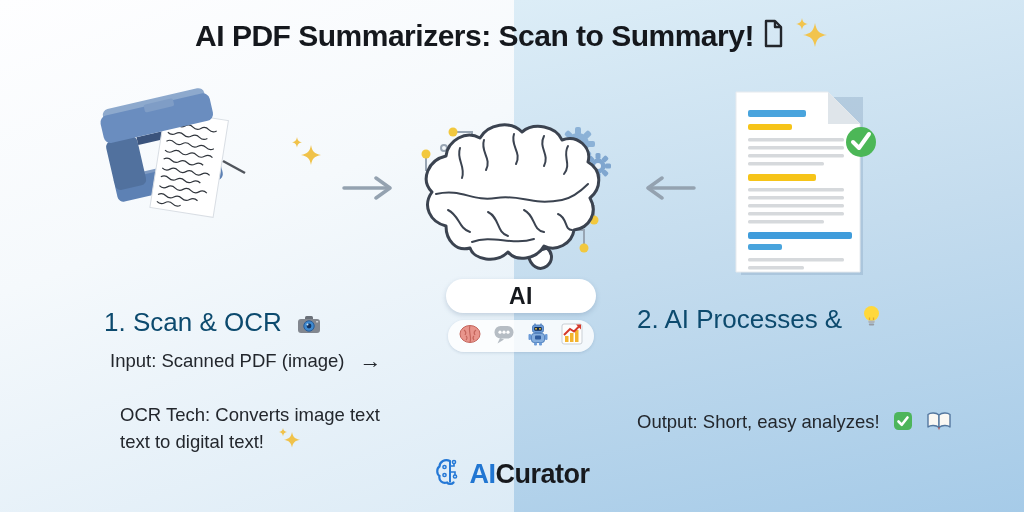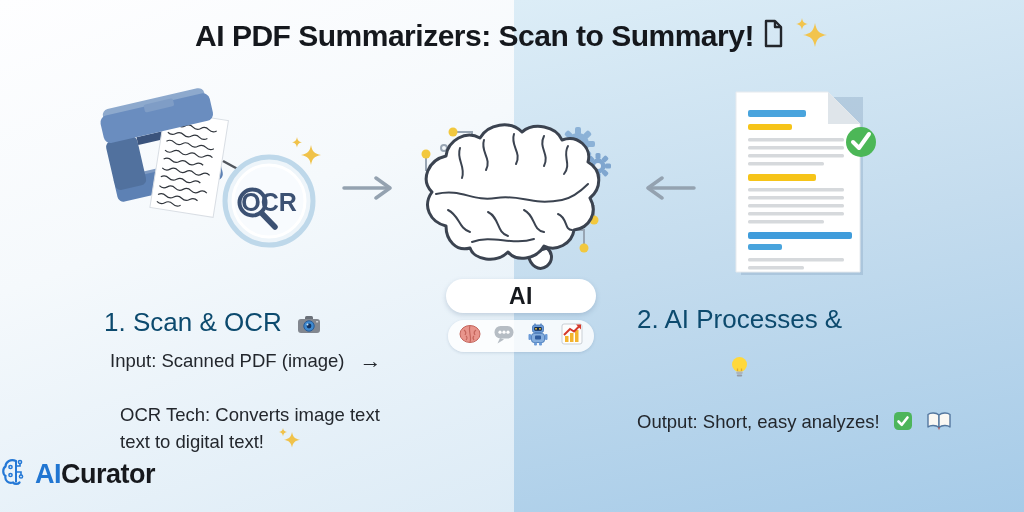--- a/index.html
+++ b/index.html
@@ -25,24 +25,24 @@
 
   .ai-pill { left:446px; top:279px; width:150px; height:34px; background:#ffffff;
     border-radius:17px; display:flex; align-items:center; justify-content:center;
     box-shadow:0 2px 5px rgba(90,120,150,0.28); }
   .ai-pill span { font-size:23px; font-weight:800; color:#15181d; letter-spacing:0.5px; }
   .icons-pill { left:448px; top:320px; width:146px; height:32px;
     background:rgba(255,255,255,0.82); border-radius:16px; display:flex;
     align-items:center; justify-content:space-evenly;
     box-shadow:0 1px 3px rgba(90,120,150,0.22); }
 
-  .s2-heading-row { display:flex; align-items:center; gap:20px;flex-direction:column; }
+  .s2-heading-row { display:flex; align-items:center; gap:20px; }
   .s2-heading-line2 { padding-left:24px; margin-top:3px; }
 
-  .logo-row { left:0; top:458px; width:100%; display:flex; justify-content:flex-start;
+  .logo-row { left:0; top:458px; width:100%; display:flex; justify-content:center;
     align-items:center; gap:5px; }
   .logo-ai { font-size:27px; font-weight:700; color:#2176d2; letter-spacing:-0.5px; }
   .logo-curator { font-size:27px; font-weight:700; color:#17191d; letter-spacing:-0.5px; }
 </style>
 </head>
 <body>
 
 <div class="stage">
   <div class="bg-left"></div>
   <div class="bg-right"></div>
@@ -88,29 +88,20 @@
       </g>
       <g transform="rotate(-13 70 60)">
         <rect x="16" y="12" width="104" height="12" rx="6" fill="#8da9cd"></rect>
         <rect x="12" y="18" width="112" height="28" rx="7" fill="#6a8dbf"></rect>
         <rect x="58" y="16" width="30" height="8" rx="2" fill="#7f9dc6"></rect>
       </g>
       <line x1="128" y1="76" x2="150" y2="88" stroke="#50555c" stroke-width="2.5"></line>
     </svg>
   </div>
 
-  <div class="abs" style="left:221px; top:153px;">
-    <svg width="96" height="96" viewBox="0 0 96 96">
-      <circle cx="48" cy="48" r="44" fill="#eef5fa" stroke="#bed8ea" stroke-width="5"></circle>
-      <circle cx="48" cy="48" r="36" fill="#f8fbfe" stroke="#ffffff" stroke-width="3"></circle>
-      <text x="48" y="58" text-anchor="middle" font-size="25" font-weight="bold" fill="#3c5173" font-family="Liberation Sans, sans-serif">OCR</text>
-      <circle cx="31.5" cy="49.5" r="13" fill="none" stroke="#3c5173" stroke-width="4"></circle>
-      <line x1="40.5" y1="60" x2="54" y2="74" stroke="#3c5173" stroke-width="5.5" stroke-linecap="round"></line>
-    </svg>
-  </div>
 
   <div class="abs" style="left:286px; top:134px;">
     <svg width="40" height="40" viewBox="0 0 40 40">
       <path d="M25,11 C26.2,17.5 28.5,19.8 35,21 C28.5,22.2 26.2,24.5 25,31 C23.8,24.5 21.5,22.2 15,21 C21.5,19.8 23.8,17.5 25,11 Z" fill="#f0c24a"></path>
       <path d="M11,3 C11.6,6.5 12.8,7.7 16,8.3 C12.8,9 11.6,10.2 11,13.6 C10.4,10.2 9.2,9 6,8.3 C9.2,7.7 10.4,6.5 11,3 Z" fill="#f0c24a"></path>
     </svg>
   </div>
 
   <div class="abs" style="left:340px; top:176px;">
     <svg width="56" height="24" viewBox="0 0 56 24">

